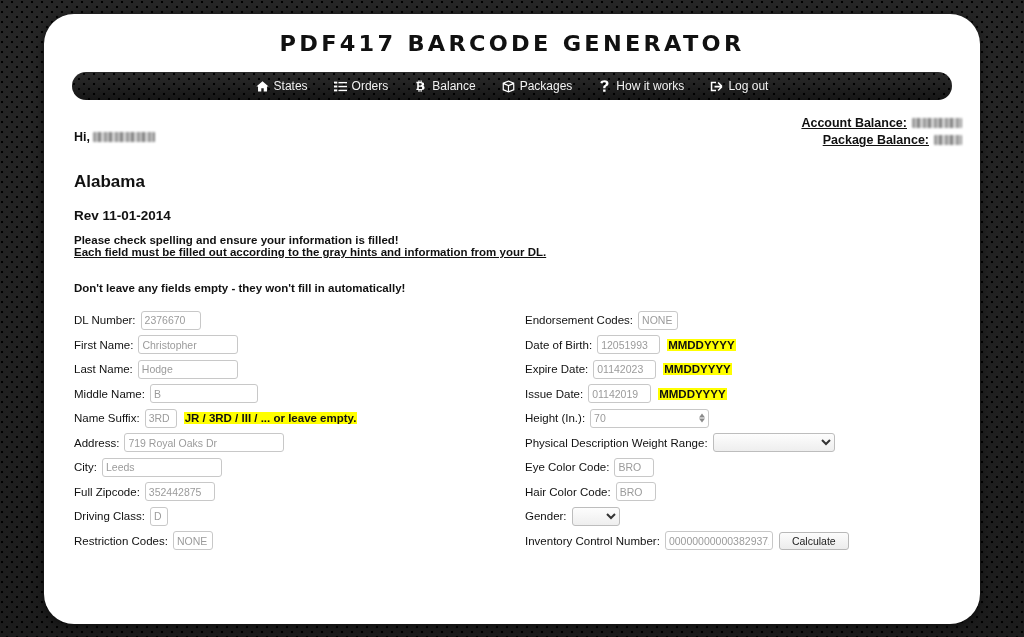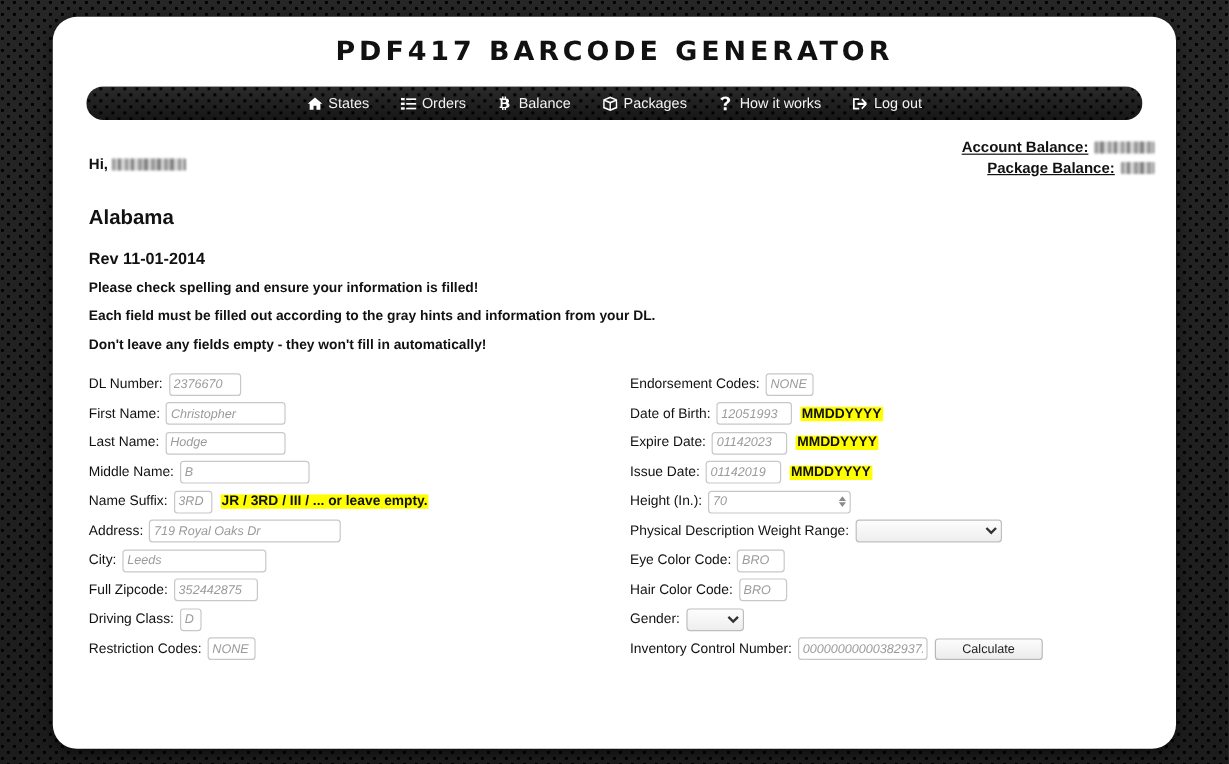--- a/index.html
+++ b/index.html
@@ -19,21 +19,21 @@
     background-size: 10px 10px, 10px 10px, 100% 100%;
   }
 
   .page-card {
     position: absolute;
     left: 44px;
     top: 14px;
     width: 936px;
     height: 610px;
     background: #ffffff;
-    border-radius: 20px;
+    border-radius: 30px;
     box-shadow: 0 2px 10px rgba(0,0,0,0.55);
     overflow: hidden;
   }
 
   
   .site-title {
     text-align: center;
     margin: 0;
     padding-top: 17px;
     font-family: "DejaVu Sans", sans-serif;
@@ -149,21 +149,21 @@
   }
   .notice {
     position: absolute;
     left: 30px;
     font-size: 11.5px;
     font-weight: bold;
     color: #111;
     margin: 0;
   }
   .notice.n1 { top: 220px; }
-  .notice.n2 { top: 244px; }
+  .notice.n2 { top: 232px; text-decoration: underline; }
   .notice.n3 { top: 268px; }
 
   
   .form-area {
     position: absolute;
     left: 0;
     top: 294px;
     width: 936px;
   }
   .col {
@@ -189,21 +189,20 @@
     font-family: "Liberation Sans", sans-serif;
     font-size: 10.5px;
     color: #555;
     height: 15px;
     padding: 1px 3px;
     border: 1px solid #c8c8c8;
     border-radius: 3px;
     background: #fff;
     box-sizing: content-box;
     outline: none;
-    font-style: italic;
   }
   input.txt::placeholder { color: #9b9b9b; opacity: 1; }
   input.w-dl   { width: 52px; }
   input.w-name { width: 92px; }
   input.w-mid  { width: 100px; }
   input.w-suf  { width: 24px; }
   input.w-addr { width: 152px; }
   input.w-city { width: 112px; }
   input.w-zip  { width: 62px; }
   input.w-class{ width: 10px; }
@@ -259,21 +258,21 @@
     margin-left: 7px;
     padding: 0 1px;
     white-space: nowrap;
   }
 
   .calc-btn {
     font-family: "Liberation Sans", sans-serif;
     font-size: 10.5px;
     color: #222;
     margin-left: 6px;
-    padding: 2px 22px;
+    padding: 2px 12px;
     border: 1px solid #b8b8b8;
     border-radius: 3px;
     background: linear-gradient(#fcfcfc, #ececec);
     cursor: pointer;
   }
 
   
   .pay-btn {
     position: absolute;
     left: 30px;

